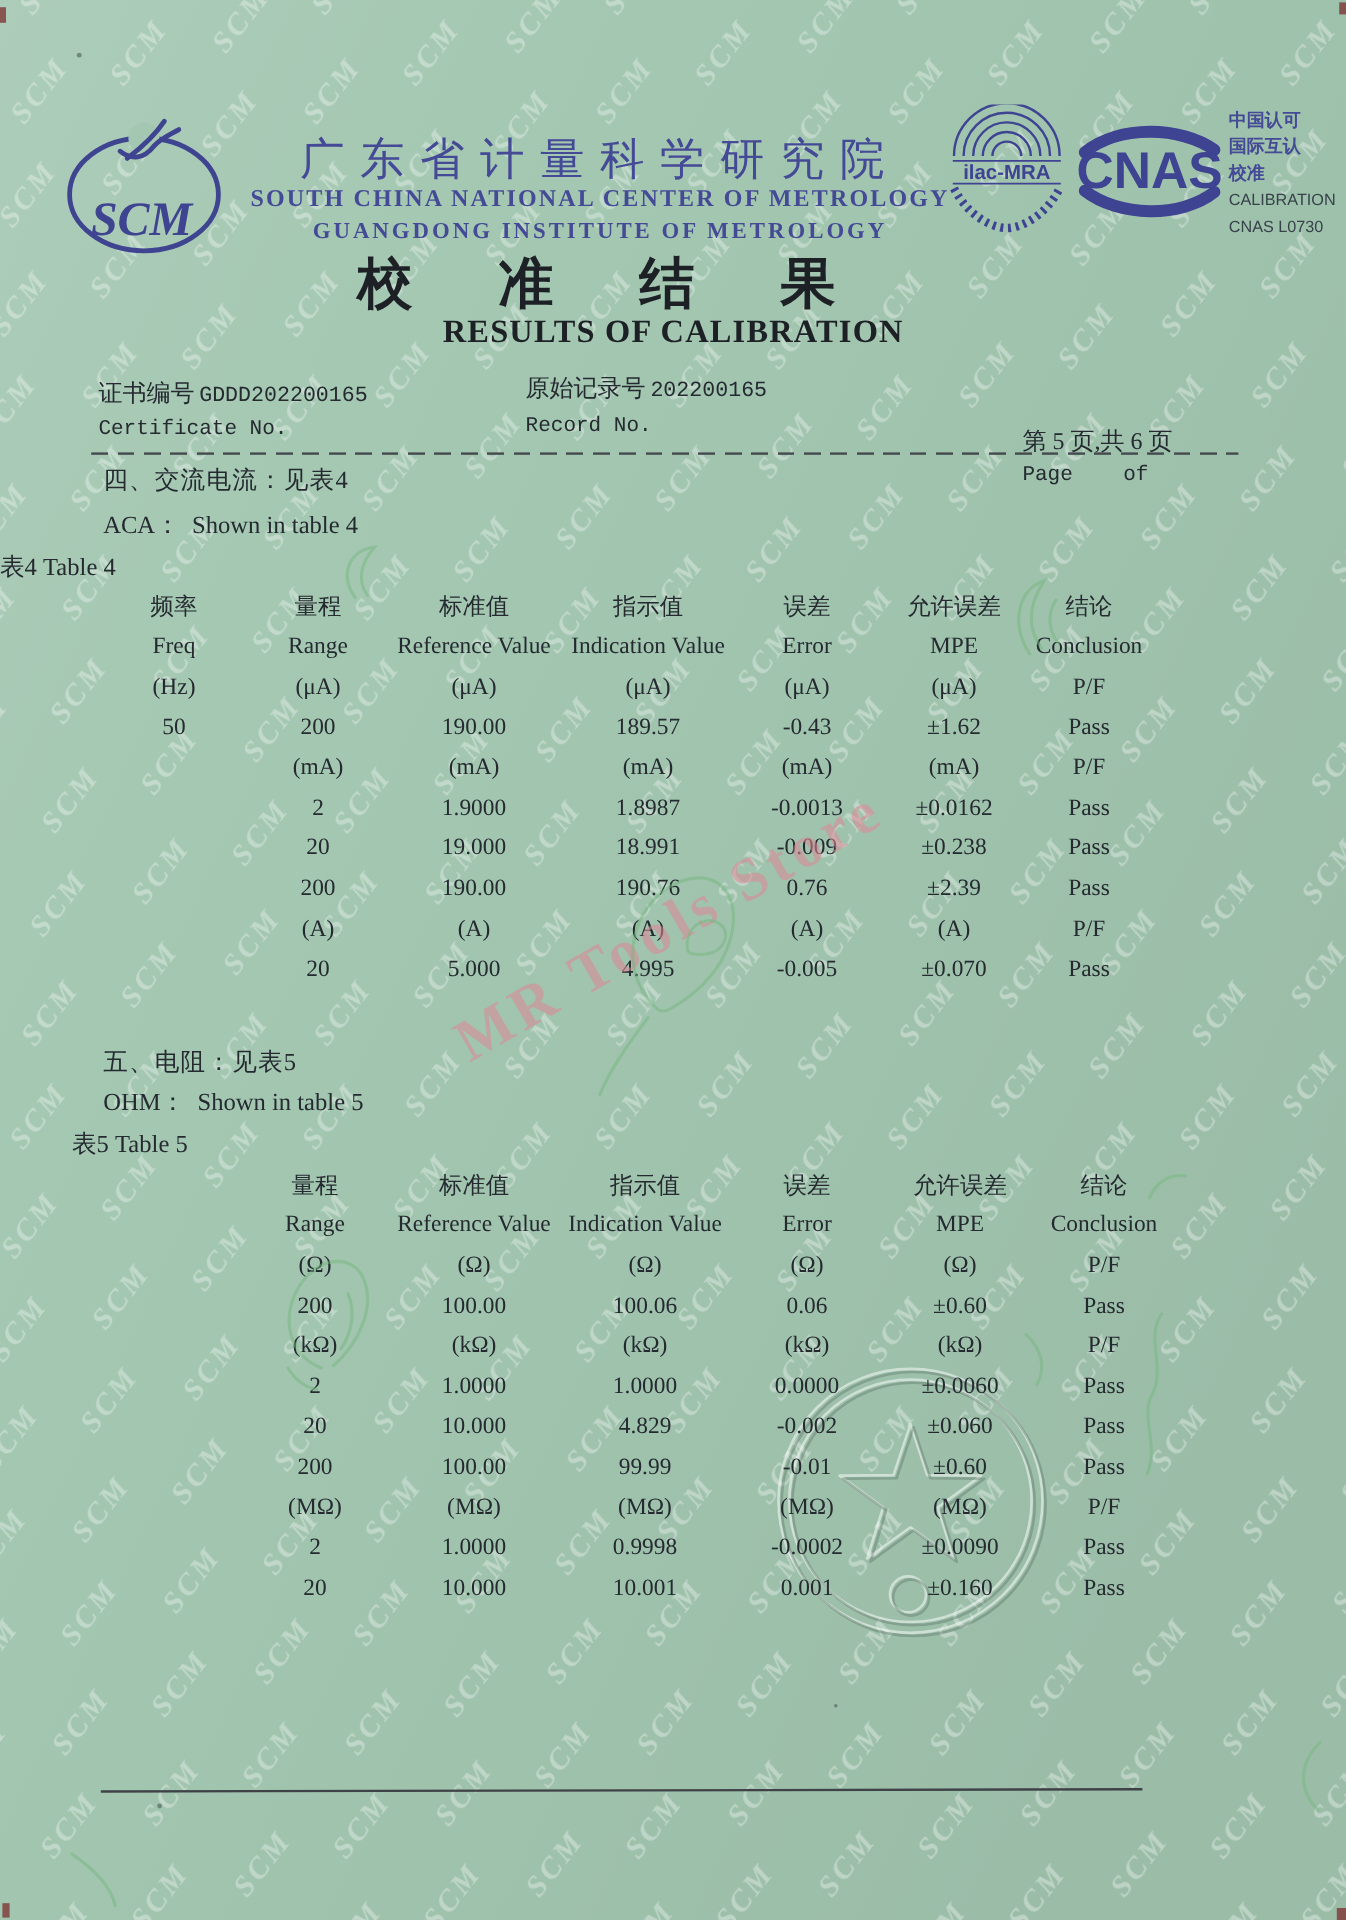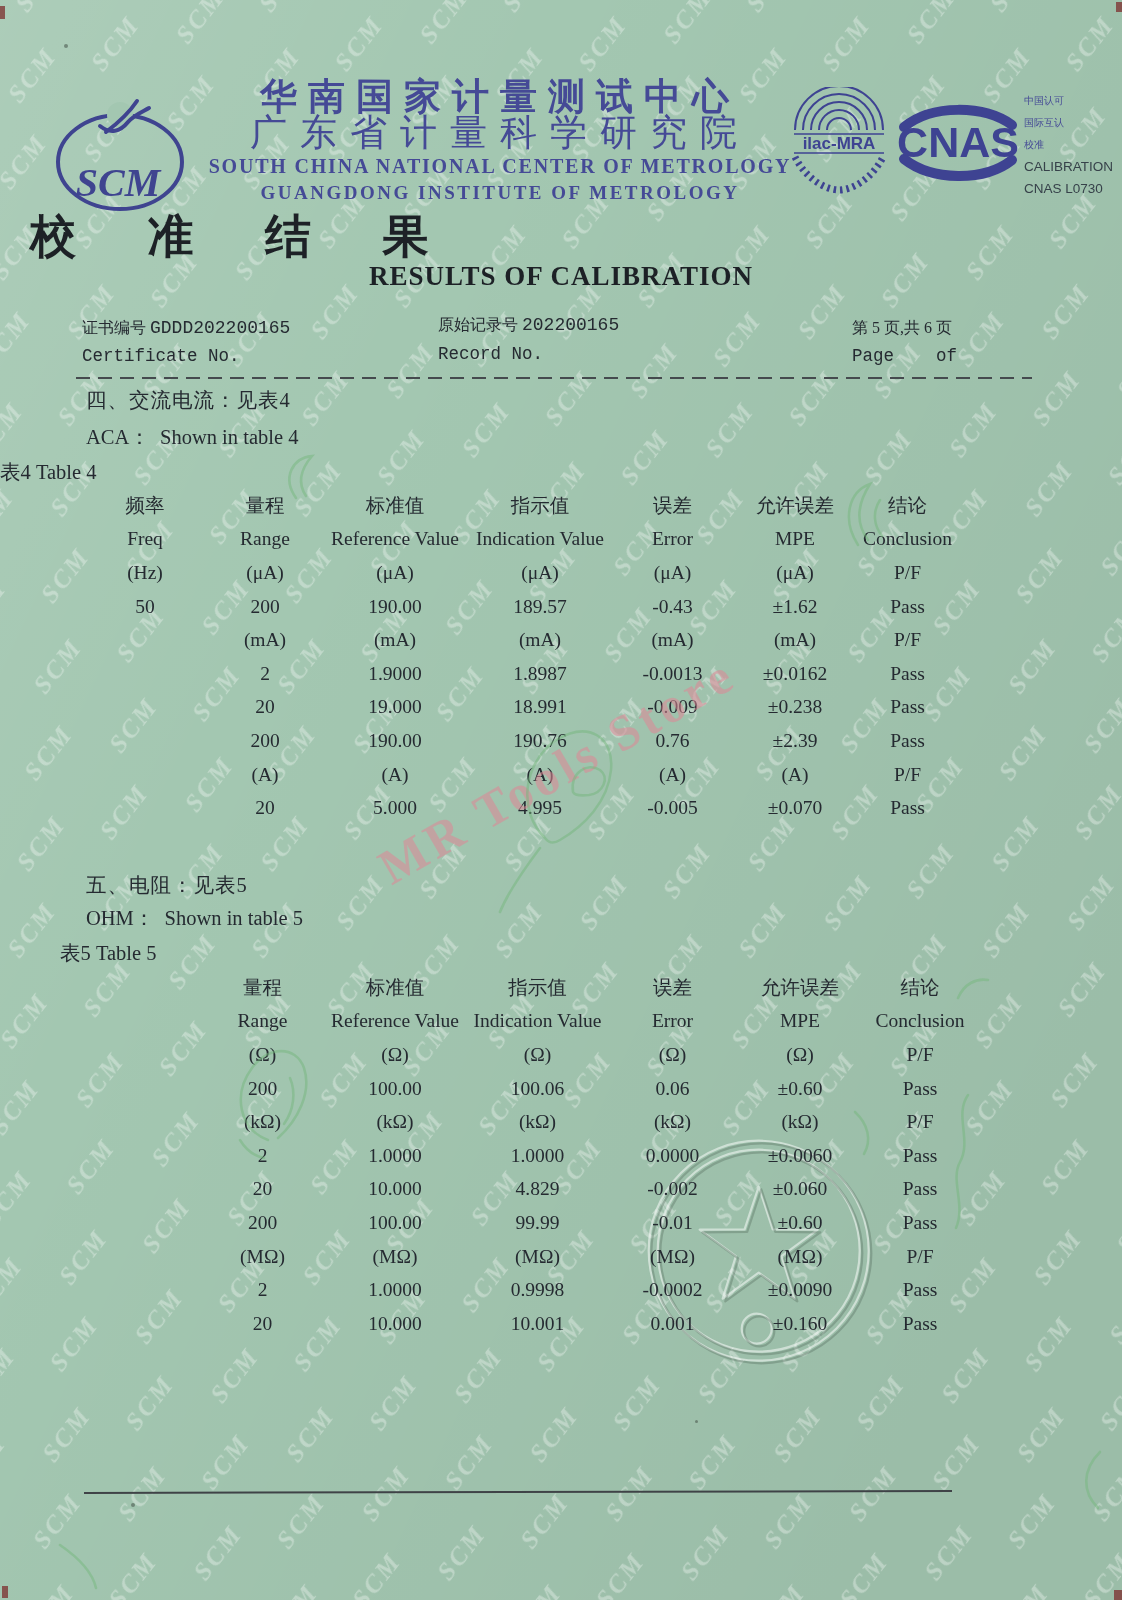--- a/index.html
+++ b/index.html
@@ -20,28 +20,28 @@
 
   
   .scm-logo{position:absolute;left:48px;top:96px;}
   .org-cn1{position:absolute;left:195px;top:72px;width:610px;text-align:center;font-size:37px;font-weight:700;letter-spacing:11px;color:var(--blue);}
   .org-cn2{position:absolute;left:195px;top:108px;width:610px;text-align:center;font-size:37px;font-weight:400;letter-spacing:13px;color:var(--blue);}
   .org-en1{position:absolute;left:160px;top:155px;width:680px;text-align:center;font-size:20px;font-weight:700;letter-spacing:1.8px;color:var(--blue);}
   .org-en2{position:absolute;left:160px;top:182px;width:680px;text-align:center;font-size:19px;font-weight:700;letter-spacing:2.5px;color:var(--blue);}
   .ilac{position:absolute;left:786px;top:87px;}
   .cnas{position:absolute;left:896px;top:99px;}
   .accred{position:absolute;left:1024px;top:90px;line-height:22px;}
-  .accred .cn{font-size:10px;color:var(--blue);font-weight:400;}
+  .accred .cn{font-size:15px;color:var(--blue);font-weight:700;}
   .accred .en{font-size:13.5px;color:#37424a;font-family:"Liberation Sans","DejaVu Sans",sans-serif;}
 
-  .title-cn{position:absolute;left:0;top:206px;width:962px;font-size:46px;font-weight:600;letter-spacing:30px;text-indent:30px;color:#1d2126;}
+  .title-cn{position:absolute;left:16px;top:206px;width:962px;text-align:center;font-size:46px;font-weight:600;letter-spacing:30px;text-indent:30px;color:#1d2126;}
   .title-en{position:absolute;left:0;top:261px;width:1122px;text-align:center;font-size:27px;font-weight:700;letter-spacing:1px;color:#1d2126;}
 
   .meta-line{white-space:pre;}
-  .cnlabel{font-size:16px;}
+  .cnlabel{font-size:20px;margin-top:40px;}
   .mval{font-family:"Liberation Mono","DejaVu Sans Mono",monospace;font-size:18px;}
   .men{font-family:"Liberation Mono","DejaVu Sans Mono",monospace;font-size:17.5px;}
   .meta-cert{position:absolute;left:82px;top:314px;line-height:28px;}
   .meta-record{position:absolute;left:438px;top:310px;line-height:29px;}
   .meta-page{position:absolute;left:852px;top:314px;line-height:28px;}
 
   .dashline{position:absolute;left:76px;top:377px;width:956px;height:2.4px;
     background:repeating-linear-gradient(90deg,#454a4e 0 14px,rgba(0,0,0,0) 14px 22px);}
 
   .sec-cn{position:absolute;font-size:20.5px;letter-spacing:1px;white-space:pre;}
@@ -110,21 +110,20 @@
   <div class="layer">
 
     <svg class="scm-logo" width="150" height="130">
       <ellipse cx="72" cy="66" rx="62" ry="47" fill="none" stroke="#3f4490" stroke-width="4"></ellipse>
       <circle cx="72" cy="19" r="13" fill="#a3c7b1" stroke="none"></circle>
       <path d="M52,30 C62,38 72,36 80,26 C86,19 94,16 101,12" fill="none" stroke="#3f4490" stroke-width="4" stroke-linecap="round"></path>
       <path d="M89,5 C81,17 70,27 58,36" fill="none" stroke="#3f4490" stroke-width="4" stroke-linecap="round"></path>
       <text x="70" y="100" text-anchor="middle" font-family="Liberation Serif, DejaVu Serif, serif" font-style="italic" font-weight="700" font-size="40" fill="#3f4490">SCM</text>
     </svg>
 
-    <div class="org-cn1">华南国家计量测试中心</div>
     <div class="org-cn2">广东省计量科学研究院</div>
     <div class="org-en1">SOUTH CHINA NATIONAL CENTER OF METROLOGY</div>
     <div class="org-en2">GUANGDONG INSTITUTE OF METROLOGY</div>
 
     <svg class="ilac" width="106" height="110">
       <g fill="none" stroke="#3e4392" stroke-width="2">
         <path d="M41,43 A12,12 0 0,1 65,43"></path>
         <path d="M33,43 A20,20 0 0,1 73,43"></path>
         <path d="M25,43 A28,28 0 0,1 81,43"></path>
         <path d="M17,43 A36,36 0 0,1 89,43"></path>

